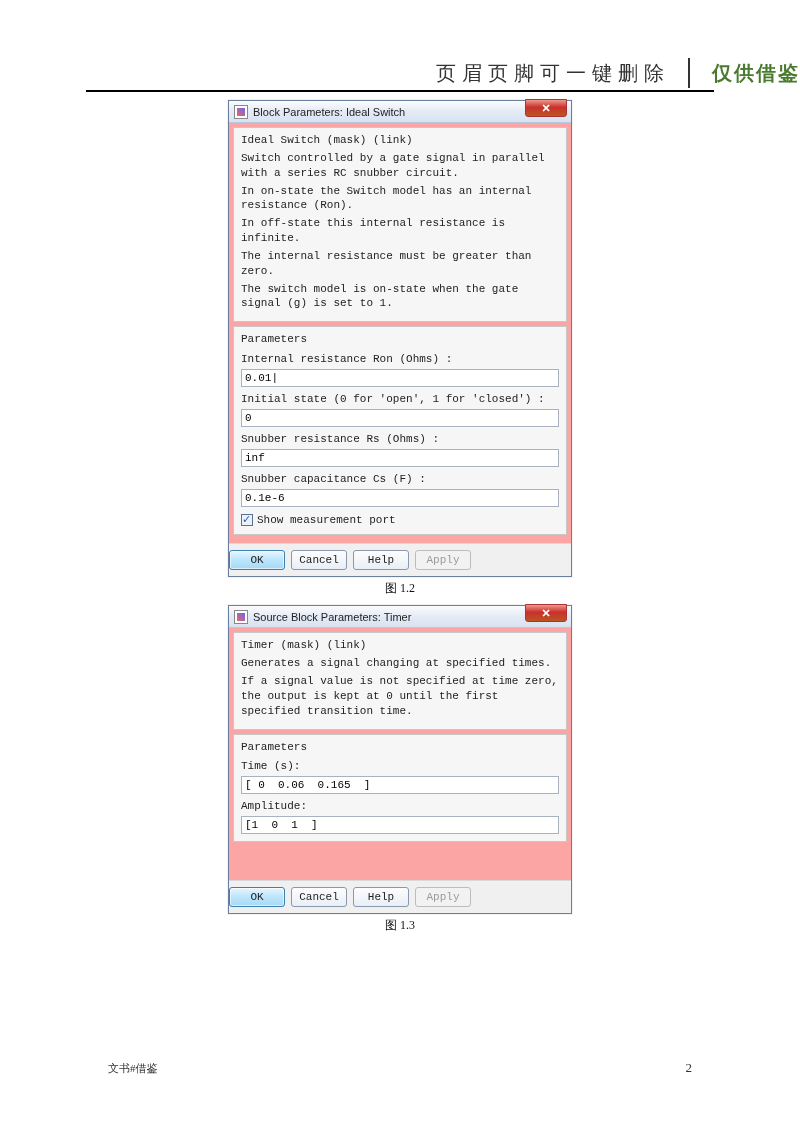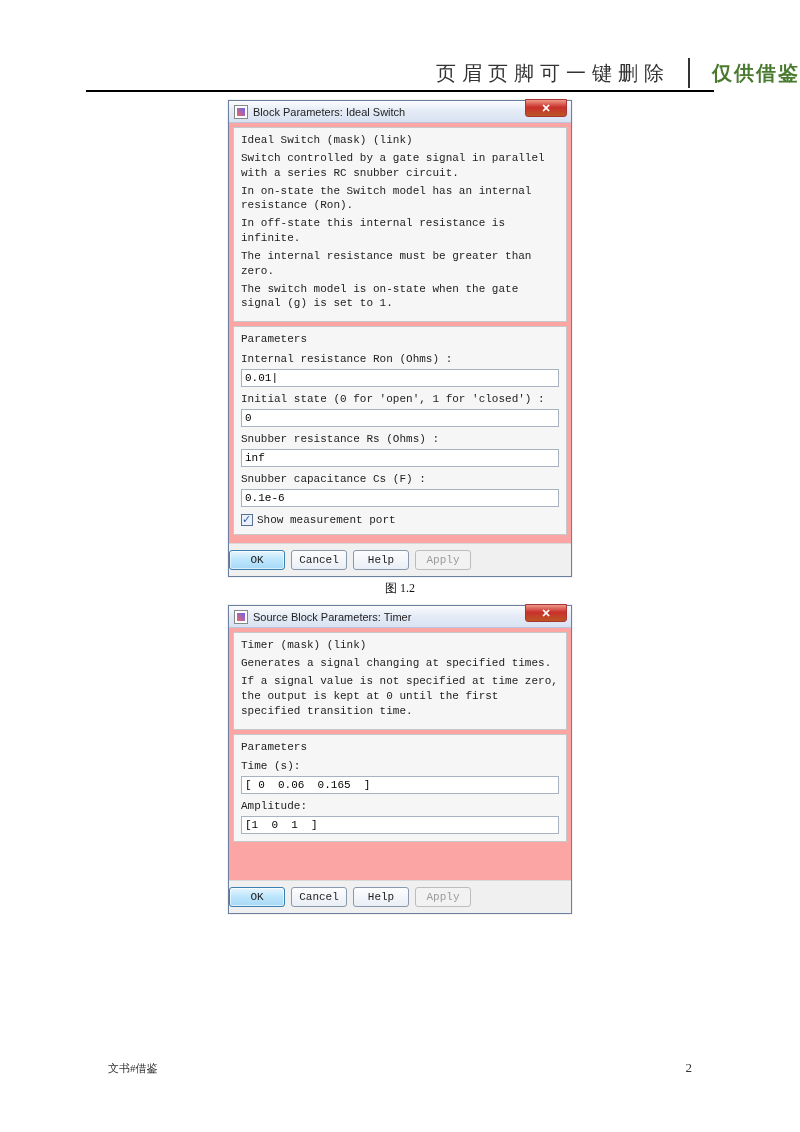--- a/index.html
+++ b/index.html
@@ -203,17 +203,20 @@
       </div>
       <div style="height:30px"></div>
     </div>
     <div class="btn-row">
       <div class="btn default">OK</div>
       <div class="btn">Cancel</div>
       <div class="btn">Help</div>
       <div class="btn disabled">Apply</div>
     </div>
   </div>
+  <div class="caption">
+    <span>图 </span><span class="num">1.3</span>
+  </div>
 
 </div>
 
 <div class="footer-left">文书#借鉴</div>
 <div class="footer-right">2</div>
 
 </body></html>

